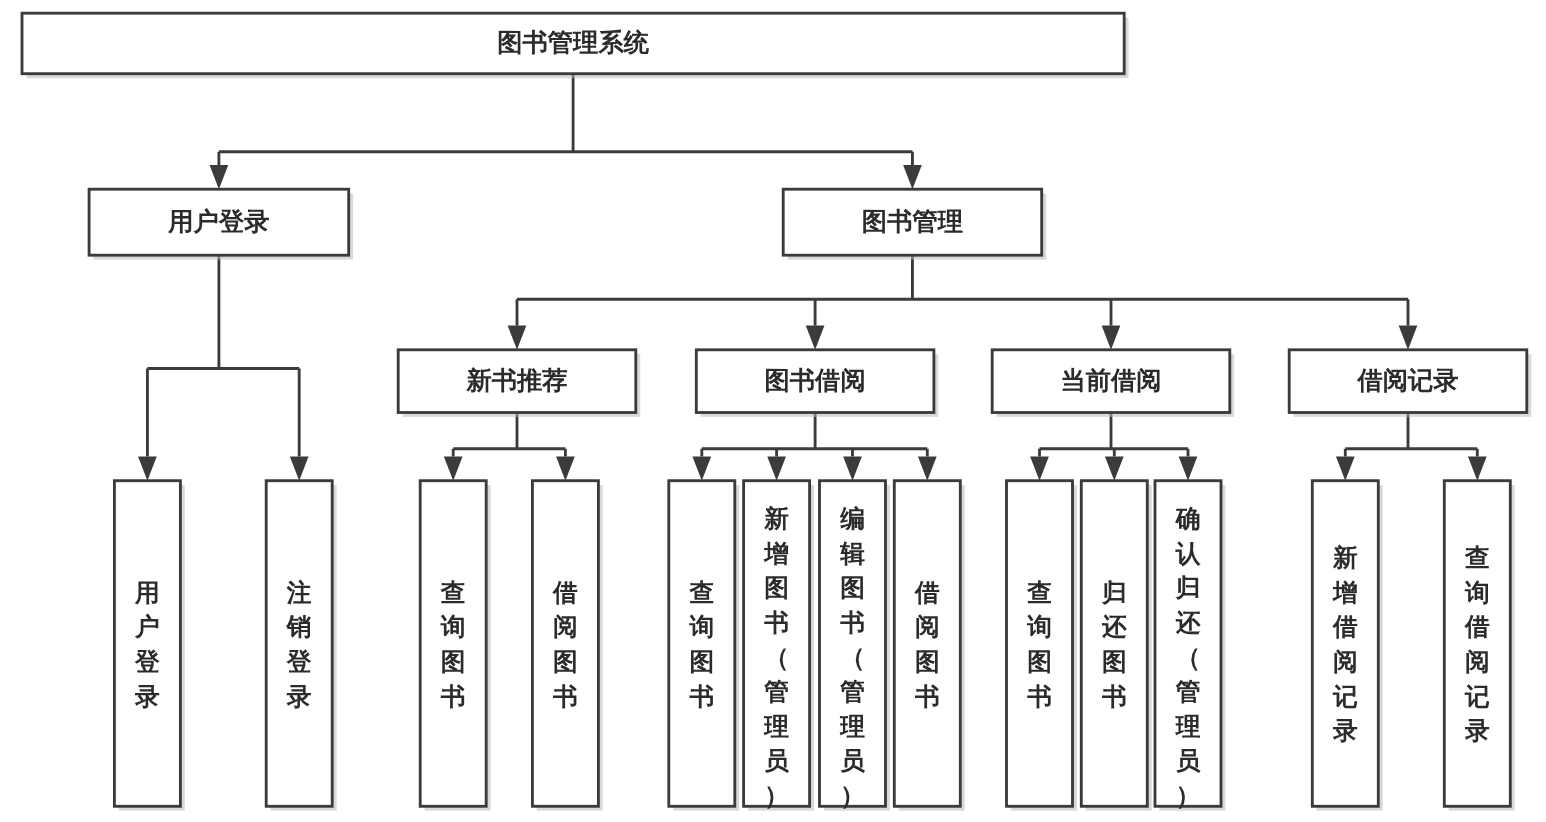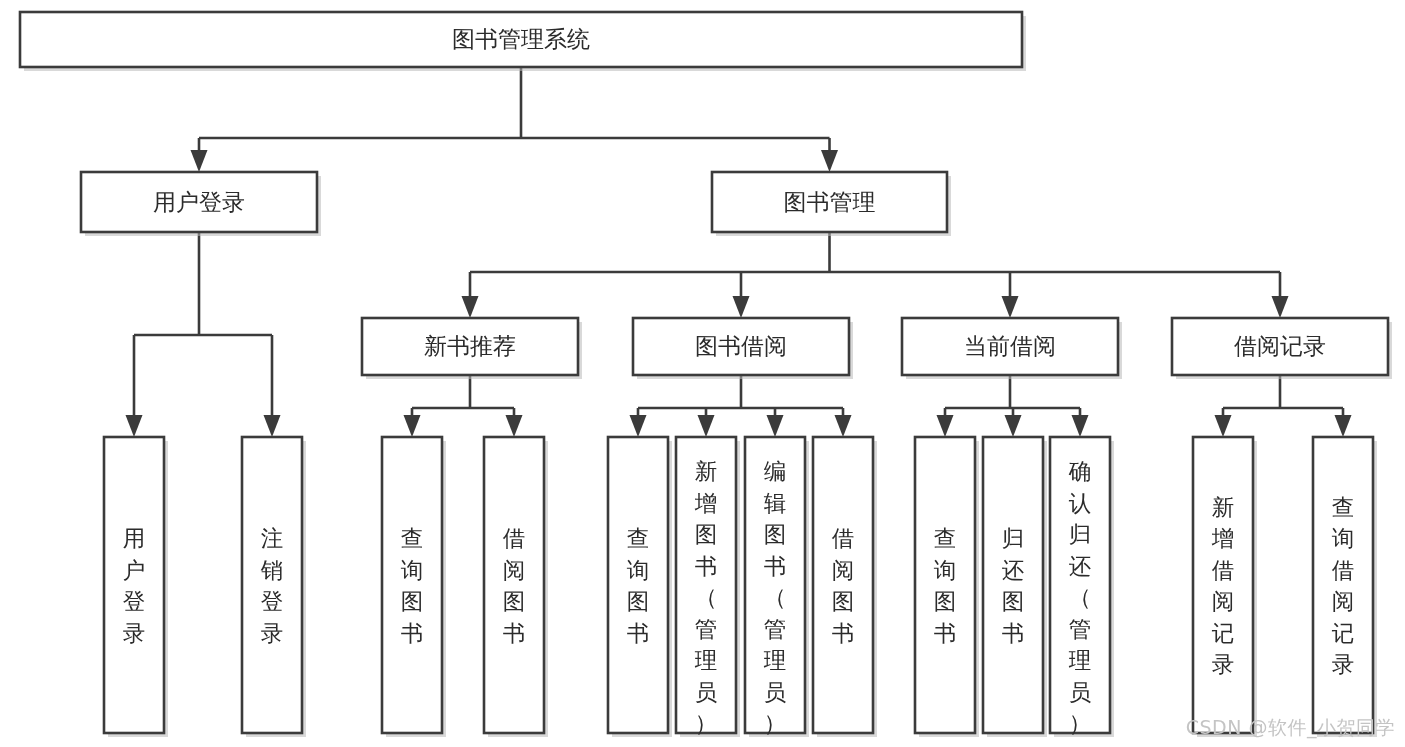--- a/index.html
+++ b/index.html
@@ -1,21 +1,21 @@
 <!DOCTYPE html>
 <html><head>
 <meta charset="utf-8">
 <style>
   html,body{margin:0;padding:0;background:#ffffff;}
   body{
     width:1405px;height:747px;overflow:hidden;
     font-family:"DejaVu Sans","Liberation Sans",sans-serif;
     color:#262626;
   }
-  #stage{position:relative;width:1405px;height:747px;}
+  #stage{position:relative;width:1405px;height:747px;font-weight:bold;}
   svg#diagram{position:absolute;left:0;top:0;width:1405px;height:747px;display:block;}
   .node-rect{fill:#ffffff;stroke:#3b3b3b;stroke-width:2.6;}
   .node-shadow{fill:#b9b9b9;opacity:.55;}
   .edge{stroke:#3b3b3b;stroke-width:2.6;fill:none;stroke-linecap:butt;}
   .arrow-head{fill:#3b3b3b;}
   .node-label{
     font-family:"DejaVu Sans","Liberation Sans",sans-serif;
     fill:#2b2b2b;font-size:23px;
     dominant-baseline:middle;text-anchor:middle;
   }
@@ -185,14 +185,13 @@
           <rect x="1193" y="437" width="60" height="296" class="node-rect"></rect>
           <text x="1223" y="514.5" class="leaf-label"><tspan x="1223" dy="0">新</tspan><tspan x="1223" dy="31.5">增</tspan><tspan x="1223" dy="31.5">借</tspan><tspan x="1223" dy="31.5">阅</tspan><tspan x="1223" dy="31.5">记</tspan><tspan x="1223" dy="31.5">录</tspan></text>
         </g>
         <g>
           <rect x="1317" y="441" width="60" height="296" class="node-shadow"></rect>
           <rect x="1313" y="437" width="60" height="296" class="node-rect"></rect>
           <text x="1343" y="514.5" class="leaf-label"><tspan x="1343" dy="0">查</tspan><tspan x="1343" dy="31.5">询</tspan><tspan x="1343" dy="31.5">借</tspan><tspan x="1343" dy="31.5">阅</tspan><tspan x="1343" dy="31.5">记</tspan><tspan x="1343" dy="31.5">录</tspan></text>
         </g>
       </g>
   </svg>
-  <div class="watermark">CSDN @软件_小贺同学</div>
 </div>
 
 </body></html>

